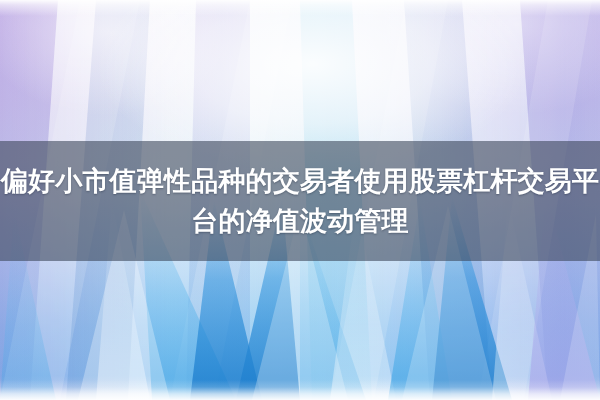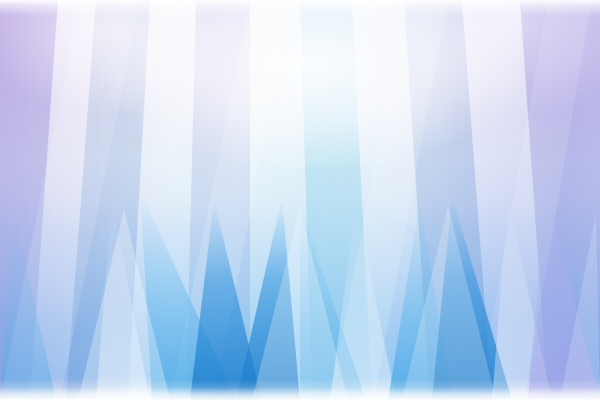--- a/index.html
+++ b/index.html
@@ -193,14 +193,18 @@
     <polygon points="14,210 56,400 0,400" fill="url(#dBlueSoft)" opacity="0.5"></polygon>
 
     <polygon points="78,400 124,210 170,400" fill="#ffffff" opacity="0.30"></polygon>
     <polygon points="252,400 300,208 348,400" fill="#ffffff" opacity="0.26"></polygon>
     <polygon points="402,400 448,206 496,400" fill="#ffffff" opacity="0.22"></polygon>
     <polygon points="560,400 596,214 600,400" fill="#ffffff" opacity="0.18"></polygon>
   </svg>
 
   <div class="bg-layer bg-edges"></div>
 
+  <div class="title-band">
+    <div class="title-line">偏好小市值弹性品种的交易者使用股票杠杆交易平</div>
+    <div class="title-line">台的净值波动管理</div>
+  </div>
 
 </div>
 
 </body></html>

